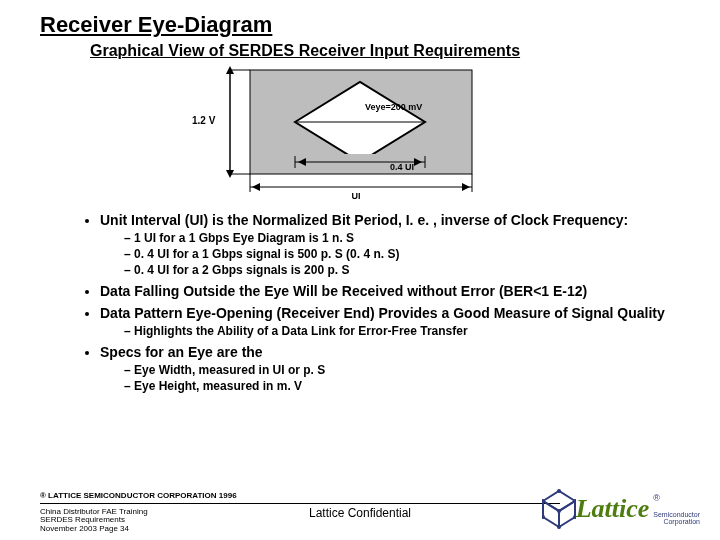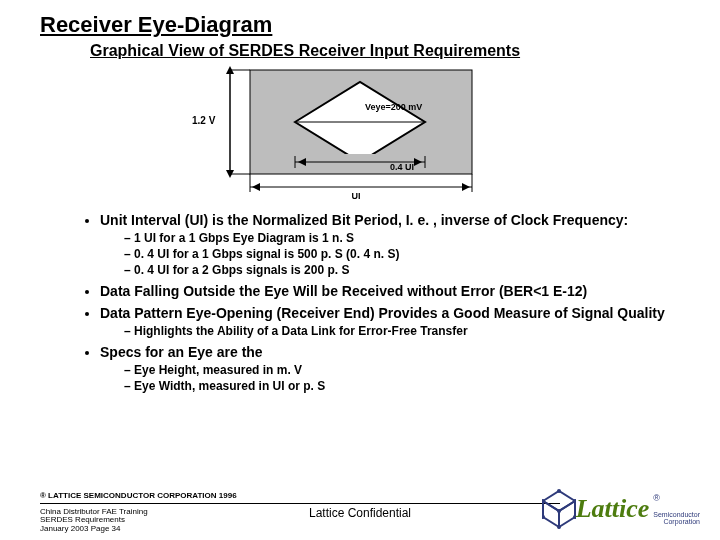--- a/index.html
+++ b/index.html
@@ -174,34 +174,34 @@
     </li>
     <li>
       <span>Data Pattern Eye-Opening (Receiver End) Provides a Good Measure of Signal Quality</span>
       <ul class="sub">
         <li>Highlights the Ability of a Data Link for Error-Free Transfer</li>
       </ul>
     </li>
     <li>
       <span>Specs for an Eye are the</span>
       <ul class="sub">
+        <li>Eye Width, measured in UI or p. S</li>
         <li>Eye Height, measured in m. V</li>
-        <li>Eye Width, measured in UI or p. S</li>
       </ul>
     </li>
   </ul>
 </div>
 
 <div class="footer">
   <div class="copyright">® LATTICE SEMICONDUCTOR CORPORATION 1996</div>
   <div class="rule"></div>
   <div class="foot-left">
     <div>China Distributor FAE Training</div>
     <div>SERDES Requirements</div>
-    <div>January 2003  Page 34</div>
+    <div>November 2003  Page 34</div>
   </div>
   <div class="foot-center">Lattice Confidential</div>
   <div class="logo">
     <svg width="34" height="40" viewBox="0 0 34 40">
       <path d="M1 12 L17 2 L33 12 L17 22 Z" fill="none" stroke="#2e3a7a" stroke-width="2"></path>
       <path d="M1 12 L1 28 L17 38 L17 22 Z" fill="none" stroke="#2e3a7a" stroke-width="2"></path>
       <path d="M33 12 L33 28 L17 38 L17 22 Z" fill="none" stroke="#2e3a7a" stroke-width="2"></path>
       <circle cx="1" cy="12" r="2" fill="#2e3a7a"></circle>
         <circle cx="17" cy="2" r="2" fill="#2e3a7a"></circle>
       <circle cx="33" cy="12" r="2" fill="#2e3a7a"></circle>

